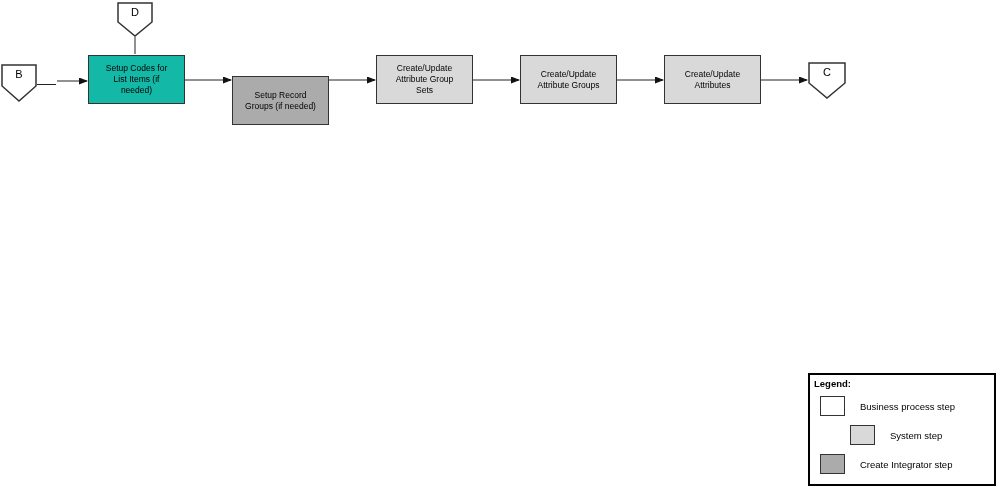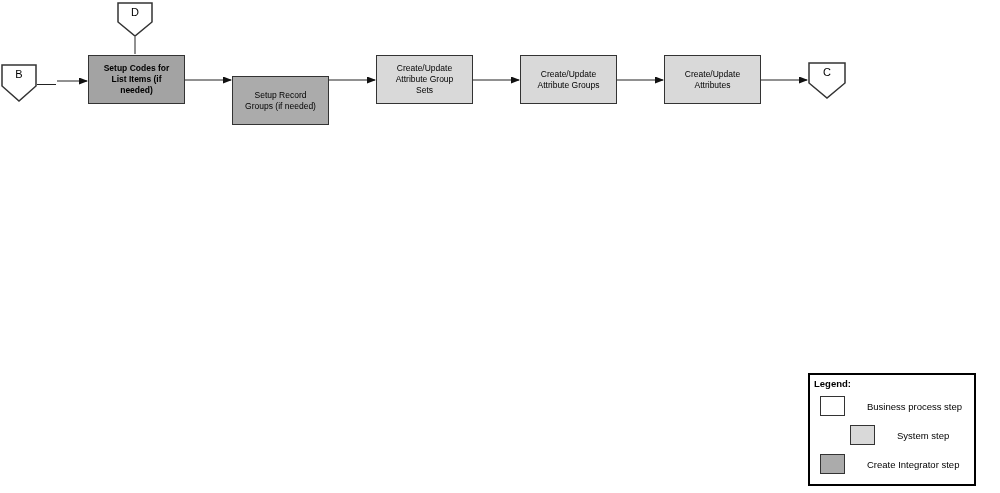--- a/index.html
+++ b/index.html
@@ -37,42 +37,42 @@
     text-align:center;
     font-size:11px;color:#000;
   }
   .pent-d{left:117px;top:2px;width:36px;height:35px;}
   .pent-b{left:1px;top:64px;width:36px;height:38px;}
   .pent-c{left:808px;top:62px;width:38px;height:37px;}
 
   
   .legend{
     position:absolute;left:808px;top:373px;
-    width:168px;height:113px;
+    width:188px;height:113px;
     border:2px solid #000000;
     box-sizing:border-box;
     background:#ffffff;
   }
   .legend-title{
     position:absolute;left:4px;top:3px;
     font-size:9.5px;font-weight:bold;color:#000;
   }
   .legend-row{
     position:absolute;left:10px;
     display:flex;align-items:center;
     height:20px;
   }
   .legend-row .swatch{
     width:25px;height:20px;
     border:1px solid #333333;
     box-sizing:border-box;
     flex:0 0 auto;
   }
   .legend-row .lg-label{
-    margin-left:22px;
+    margin-left:15px;
     font-size:9.5px;color:#000;
     white-space:nowrap;
     text-align:right;
   }
   .lr1{top:21px;}
   .lr2{top:50px;padding-left:30px;}
   .lr3{top:79px;}
 </style>
 </head>
 <body>
@@ -109,21 +109,21 @@
     <span class="pent-label">B</span>
   </div>
 
   <div class="pent pent-c">
     <svg width="38" height="37" viewBox="0 0 38 37">
       <polygon points="1,1 37,1 37,21 19,36 1,21" fill="#ffffff" stroke="#333333" stroke-width="1.5"></polygon>
     </svg>
     <span class="pent-label">C</span>
   </div>
 
-  <div class="step b1" style="background-color: #a3a3a3; font-weight: bold;">Setup Codes for
+  <div class="step b1" style="background-color: #14b8a6;">Setup Codes for
 List Items (if
 needed)</div>
 
   <div class="step b2" style="background-color: rgb(171, 171, 171); margin-top: 21px;">Setup Record
 Groups (if needed)</div>
 
   <div class="step b3" style="background-color: rgb(217, 217, 217);">Create/Update
 Attribute Group
 Sets</div>
 

